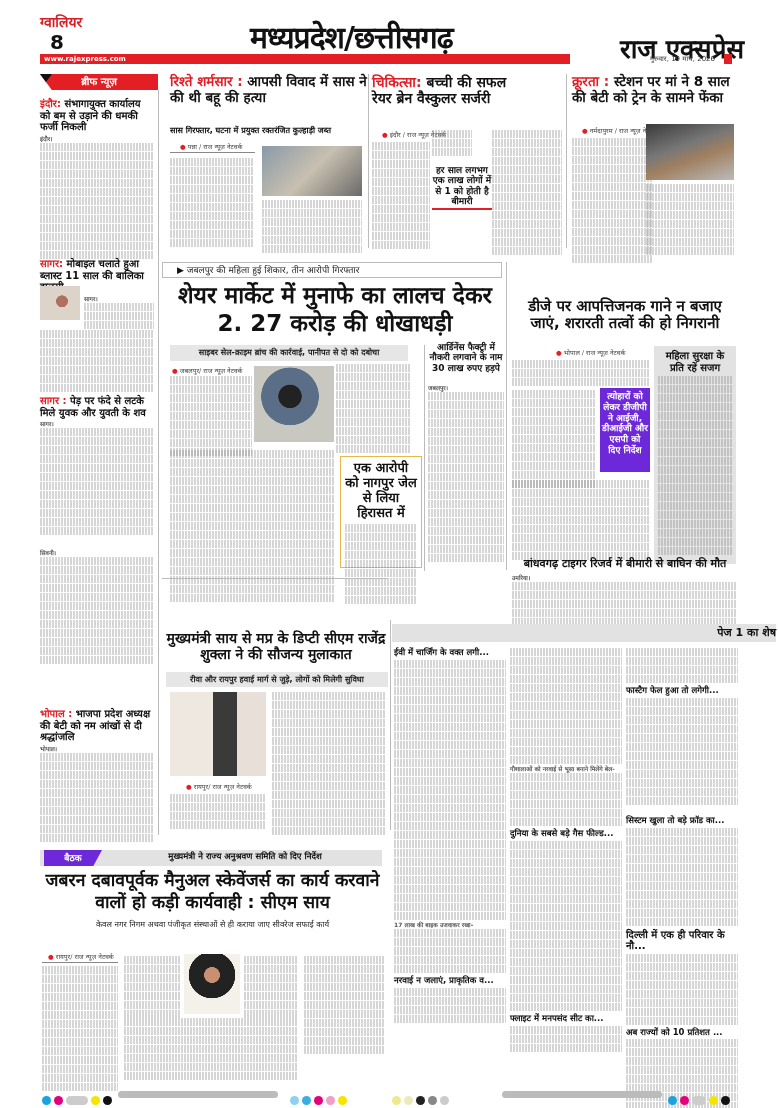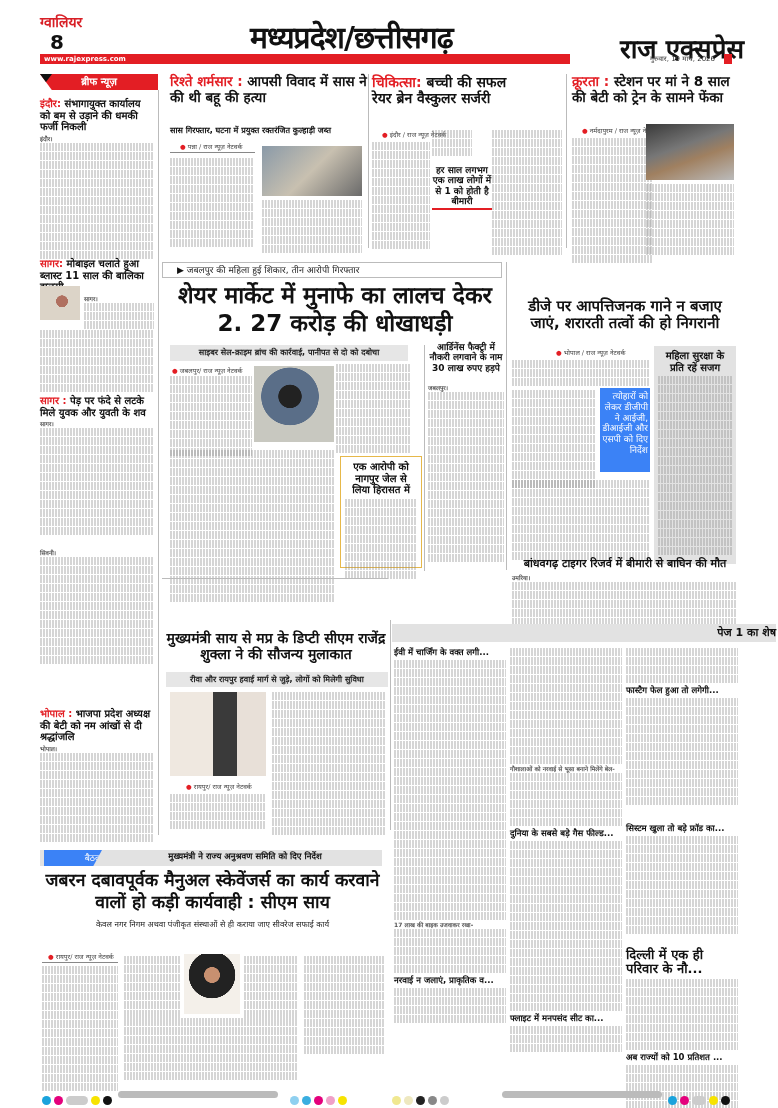--- a/index.html
+++ b/index.html
@@ -22,21 +22,21 @@
 .bt .fill{display:block;height:8px;background:repeating-linear-gradient(90deg,#888 0 2px,transparent 2px 3px);opacity:.35;margin-bottom:1px}
 .dateline{font-size:6.5px;color:#444}
 .dateline:before{content:"● ";color:#e31e24}
 .photo{background:linear-gradient(135deg,#8a9aa8,#c8c0b0 50%,#6a6a6a)}
 .photo.hood{background:radial-gradient(circle at 45% 40%,#222 0 18%,#5a6e88 19% 45%,#c8c8c0 46%)}
 .photo.train{background:linear-gradient(160deg,#3a3a3a,#777 40%,#a08060 60%,#bbb)}
 .photo.meet{background:linear-gradient(90deg,#efe8e0 0 45%,#3a3a3a 45% 70%,#e8e0d8 70%)}
 .photo.cm{background:radial-gradient(circle at 50% 35%,#c89070 0 16%,#222 17% 48%,#f4f0ea 49%)}
 .photo.girl{background:radial-gradient(circle at 55% 45%,#b07060 0 20%,#dcd4c8 21%)}
 .graybox{background:#e2e2e2}
-.redbox{background:#3b82f6;color:#fff;font-weight:normal;text-align:right}
+.redbox{background:#6d28d9;color:#fff;font-weight:bold;text-align:center}
 .sub-gray{background:#e6e6e6;color:#222;font-weight:bold;text-align:center}
 .yellowbox{border:1.5px solid #e6b84a;background:#fff}
 .dots span{display:inline-block;width:9px;height:9px;border-radius:50%;margin-right:3px}
 </style>
 </head>
 <body>
 
 <div class="abs mast-city">ग्वालियर</div>
 <div class="abs mast-page">8</div>
 <div class="abs mast-title">मध्यप्रदेश/छत्तीसगढ़</div>
@@ -221,21 +221,21 @@
     <span class="fill"></span>
     <span class="fill"></span>
     <span class="fill"></span>
     <span class="fill"></span>
     <span class="fill"></span>
     <span class="fill"></span>
     <span class="fill"></span>
     <span class="fill"></span>
   </div>
 <div class="abs yellowbox" style="left:340px;top:456px;width:82px;height:112px;padding:4px">
-  <div class="hd" style="font-size:10px;text-align:center">एक आरोपी को नागपुर जेल से लिया हिरासत में</div>
+  <div class="hd" style="font-size:13px;text-align:center">एक आरोपी को नागपुर जेल से लिया हिरासत में</div>
   <div class="bt" style="margin-top:3px">
       <span class="fill"></span>
       <span class="fill"></span>
       <span class="fill"></span>
       <span class="fill"></span>
       <span class="fill"></span>
       <span class="fill"></span>
       <span class="fill"></span>
       <span class="fill"></span>
       <span class="fill"></span>
@@ -442,35 +442,35 @@
       <span class="fill"></span>
       <span class="fill"></span>
       <span class="fill"></span>
       <span class="fill"></span>
       <span class="fill"></span>
       <span class="fill"></span>
       <span class="fill"></span>
       <span class="fill"></span>
       <span class="fill"></span>
     </div>
-  <div class="hd" style="font-size:8.5px;margin-top:19px">सिस्टम खुला तो बड़े फ्रॉड का...</div>
-  <div class="bt" style="margin-top:2px">
-      <span class="fill"></span>
-      <span class="fill"></span>
-      <span class="fill"></span>
-      <span class="fill"></span>
-      <span class="fill"></span>
-      <span class="fill"></span>
-      <span class="fill"></span>
-      <span class="fill"></span>
-      <span class="fill"></span>
-      <span class="fill"></span>
-      <span class="fill"></span>
-    </div>
-  <div class="hd" style="font-size:13px;margin-top:14px">दिल्ली में एक ही परिवार के नौ...</div>
+  <div class="hd" style="font-size:8.5px;margin-top:11px">सिस्टम खुला तो बड़े फ्रॉड का...</div>
+  <div class="bt" style="margin-top:2px">
+      <span class="fill"></span>
+      <span class="fill"></span>
+      <span class="fill"></span>
+      <span class="fill"></span>
+      <span class="fill"></span>
+      <span class="fill"></span>
+      <span class="fill"></span>
+      <span class="fill"></span>
+      <span class="fill"></span>
+      <span class="fill"></span>
+      <span class="fill"></span>
+    </div>
+  <div class="hd" style="font-size:10px;margin-top:3px">दिल्ली में एक ही परिवार के नौ...</div>
   <div class="bt" style="margin-top:2px">
       <span class="fill"></span>
       <span class="fill"></span>
       <span class="fill"></span>
       <span class="fill"></span>
       <span class="fill"></span>
       <span class="fill"></span>
       <span class="fill"></span>
       <span class="fill"></span>
     </div>

